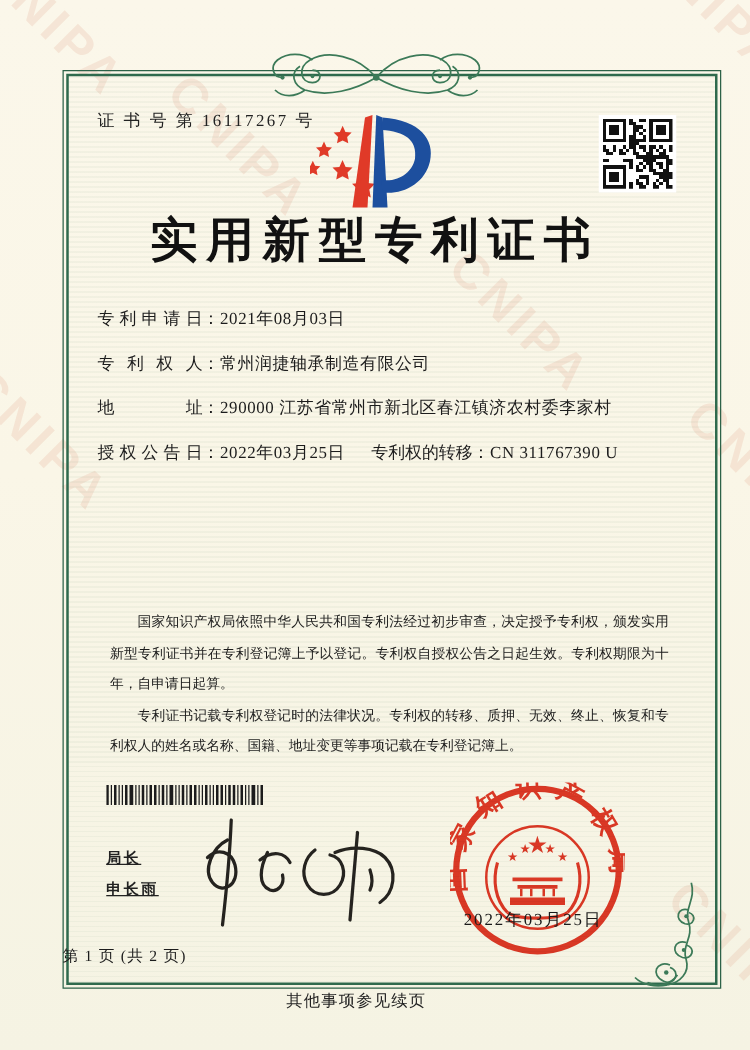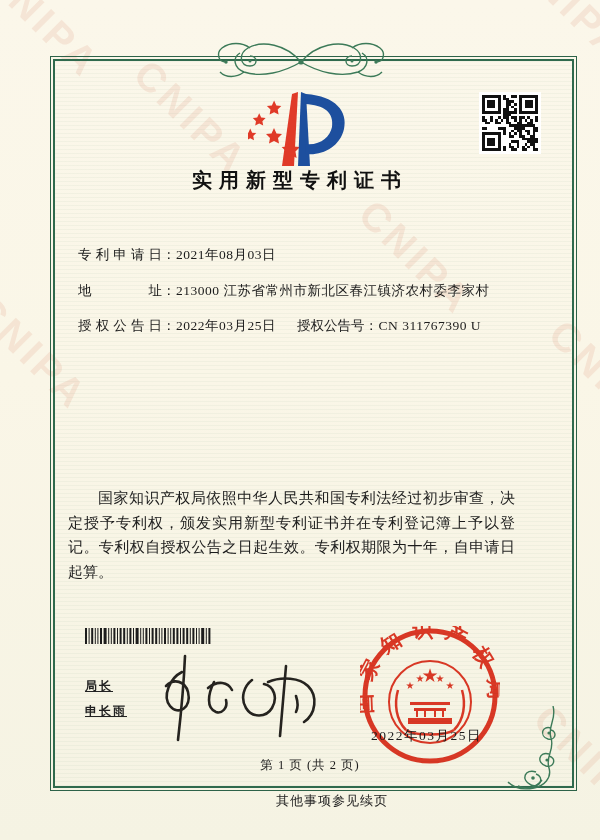--- a/index.html
+++ b/index.html
@@ -12,39 +12,39 @@
   .frame{position:absolute;left:50px;top:56px;width:521px;height:729px;
     border:1px solid #2d6248;padding:2px;}
   .frame-inner{width:100%;height:100%;border:2px solid #2f6a4d;box-sizing:border-box;
     background:repeating-linear-gradient(0deg,rgba(122,160,128,0.07) 0 1px,transparent 1px 4px);}
   .ornament-top{position:absolute;left:210px;top:36px;width:182px;height:48px;}
   .ornament-corner{position:absolute;left:506px;top:706px;width:58px;height:86px;}
   .cert-no{position:absolute;left:78px;top:88px;font-size:13.5px;letter-spacing:2px;color:#222;}
   .logo{position:absolute;left:248px;top:84px;width:104px;height:84px;}
   .qr{position:absolute;left:479px;top:92px;width:62px;height:62px;background:#fff;padding:3px;box-sizing:border-box;}
   .title{position:absolute;left:0;top:167px;width:100%;text-align:center;
-    font-size:20px;font-weight:bold;letter-spacing:7px;color:#111;}
+    font-size:38px;font-weight:bold;letter-spacing:7px;color:#111;}
   .fields{position:absolute;left:78px;top:244px;width:460px;}
   .row{height:22px;line-height:22px;margin-bottom:13.5px;font-size:13.5px;white-space:nowrap;}
   .row .lbl{display:inline-block;width:84px;text-align:justify;text-align-last:justify;vertical-align:top;}
   .row .colon{display:inline-block;width:14px;}
   .row .val{letter-spacing:0.5px;}
   .grant2{margin-left:21px;}
-  .paras{position:absolute;left:68px;top:486px;width:447px;font-size:15px;
+  .paras{position:absolute;left:88px;top:486px;width:447px;font-size:11px;
     line-height:24.5px;text-align:justify;word-break:break-all;}
   .paras p{margin:0 0 1px 0;text-indent:2em;}
   .barcode{position:absolute;left:85px;top:628px;width:154px;height:16px;}
   .signoff{position:absolute;left:85px;top:678px;font-family:"Liberation Sans","DejaVu Sans",sans-serif;
     font-weight:600;font-size:12px;letter-spacing:2px;color:#222;text-decoration:underline;}
   .signoff div{margin-bottom:8px;}
   .signature{position:absolute;left:148px;top:652px;width:195px;height:95px;}
   .seal{position:absolute;left:360px;top:626px;width:140px;height:140px;opacity:0.93;mix-blend-mode:multiply;}
   .seal-date{position:absolute;left:371px;top:727px;font-size:13.5px;letter-spacing:1.5px;color:#1a1a1a;z-index:5;}
-  .page-info{position:absolute;left:50px;top:757px;width:520px;text-align:center;font-size:12.5px;letter-spacing:1px;}
-  .note{position:absolute;left:229px;top:792px;font-size:13px;letter-spacing:1px;color:#222;margin-left:47px;}
+  .page-info{position:absolute;left:50px;top:757px;width:520px;text-align:left;font-size:12.5px;letter-spacing:1px;}
+  .note{position:absolute;left:229px;top:792px;font-size:13px;letter-spacing:1px;color:#222;}
 </style>
 </head>
 <body>
 
 <div class="page">
 
   <span class="watermark" style="left:-28px;top:-2px;">CNIPA</span>
   <span class="watermark" style="left:500px;top:-18px;">CNIPA</span>
   <span class="watermark" style="left:120px;top:95px;">CNIPA</span>
   <span class="watermark" style="left:345px;top:235px;">CNIPA</span>
@@ -85,20 +85,21 @@
       <path d="M28,82 C18,84 8,82 2,76"></path>
       <path d="M36,74 c-6,8 -16,10 -24,6"></path>
     </g>
     <g fill="#3c7a58">
         <circle cx="43" cy="27" r="1.6"></circle>
         <circle cx="41" cy="54" r="1.6"></circle>
         <circle cx="27" cy="72" r="1.8"></circle>
       </g>
   </svg>
 
+  <div class="cert-no">证 书 号 第 16117267 号</div>
 
   <svg class="logo" viewBox="0 0 104 84">
     <g fill="#e03a28">
       <path d="M44,10 L50,8 L46,82 L34,82 Z"></path>
       <polygon points="39,14 41.5,19.5 47,20 43,24 44,29.5 39,27 34,29.5 35,24 31,20 36.5,19.5" transform="translate(-9,4) scale(0.9)"></polygon>
       <polygon points="39,14 41.5,19.5 47,20 43,24 44,29.5 39,27 34,29.5 35,24 31,20 36.5,19.5" transform="translate(-20,18) scale(0.8)"></polygon>
       <polygon points="39,14 41.5,19.5 47,20 43,24 44,29.5 39,27 34,29.5 35,24 31,20 36.5,19.5" transform="translate(-13,30) scale(1.0)"></polygon>
       <polygon points="39,14 41.5,19.5 47,20 43,24 44,29.5 39,27 34,29.5 35,24 31,20 36.5,19.5" transform="translate(-27,34) scale(0.75)"></polygon>
       <polygon points="39,14 41.5,19.5 47,20 43,24 44,29.5 39,27 34,29.5 35,24 31,20 36.5,19.5" transform="translate(-2,40) scale(1.15)"></polygon>
     </g>
@@ -259,29 +260,33 @@
     </svg>
   </div>
 
   <div class="title">实用新型专利证书</div>
 
   <div class="fields">
     <div class="row">
       <span class="lbl">专利申请日</span><span class="colon">：</span><span class="val">2021年08月03日</span>
     </div>
     <div class="row">
-      <span class="lbl">地址</span><span class="colon">：</span><span class="val">213000 江苏省常州市新北区春江镇济农村委李家村</span>
+      <span class="lbl">专利权人</span><span class="colon">：</span><span class="val">常州润捷轴承制造有限公司</span>
     </div>
     <div class="row">
-      <span class="lbl">授权公告日</span><span class="colon">：</span><span class="val">2022年03月25日</span><span class="grant2"><span>授权公告号</span><span class="colon">：</span><span class="val">CN 311767390 U</span></span>
+      <span class="lbl">地址</span><span class="colon">：</span><span class="val">290000 江苏省常州市新北区春江镇济农村委李家村</span>
+    </div>
+    <div class="row">
+      <span class="lbl">授权公告日</span><span class="colon">：</span><span class="val">2022年03月25日</span><span class="grant2"><span>专利权的转移</span><span class="colon">：</span><span class="val">CN 311767390 U</span></span>
     </div>
   </div>
 
   <div class="paras">
     <p>国家知识产权局依照中华人民共和国专利法经过初步审查，决定授予专利权，颁发实用新型专利证书并在专利登记簿上予以登记。专利权自授权公告之日起生效。专利权期限为十年，自申请日起算。</p>
+    <p>专利证书记载专利权登记时的法律状况。专利权的转移、质押、无效、终止、恢复和专利权人的姓名或名称、国籍、地址变更等事项记载在专利登记簿上。</p>
   </div>
 
   <svg class="barcode" viewBox="0 0 154 16" preserveAspectRatio="none">
     <g id="bc-bars" fill="#1c1c1c">
         <rect x="0" y="0" width="2" height="16"></rect>
         <rect x="3.6" y="0" width="1" height="16"></rect>
         <rect x="6.2" y="0" width="2" height="16"></rect>
         <rect x="9.8" y="0" width="1" height="16"></rect>
         <rect x="12.4" y="0" width="1" height="16"></rect>
         <rect x="15" y="0" width="2" height="16"></rect>

